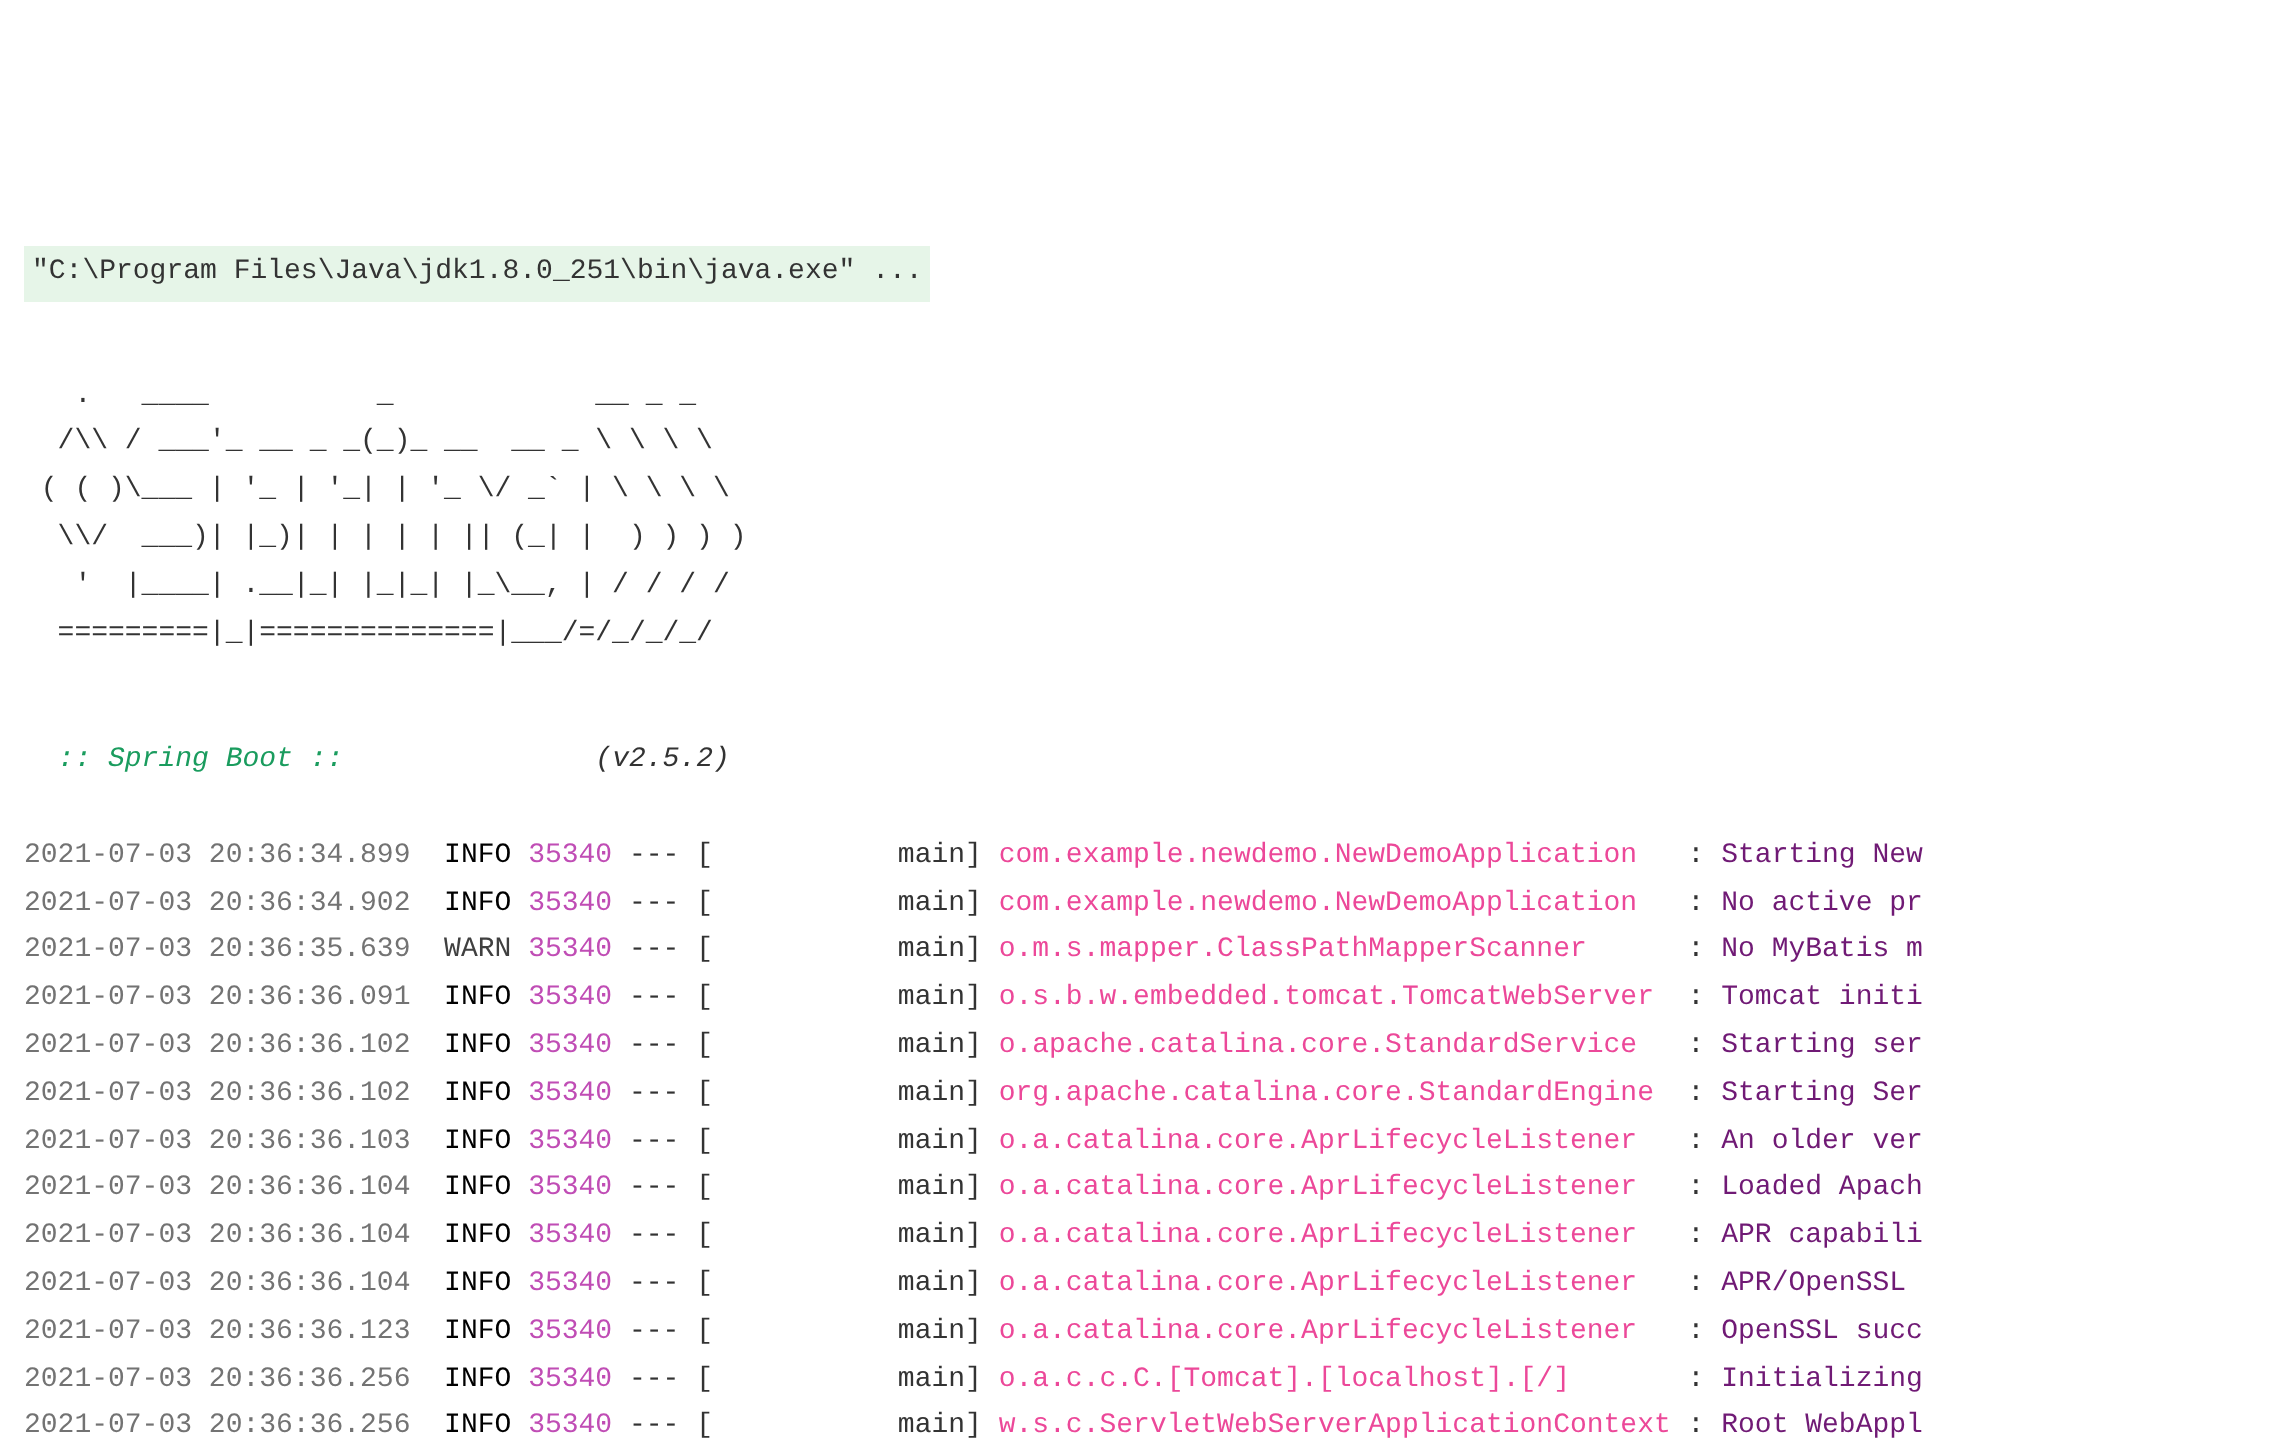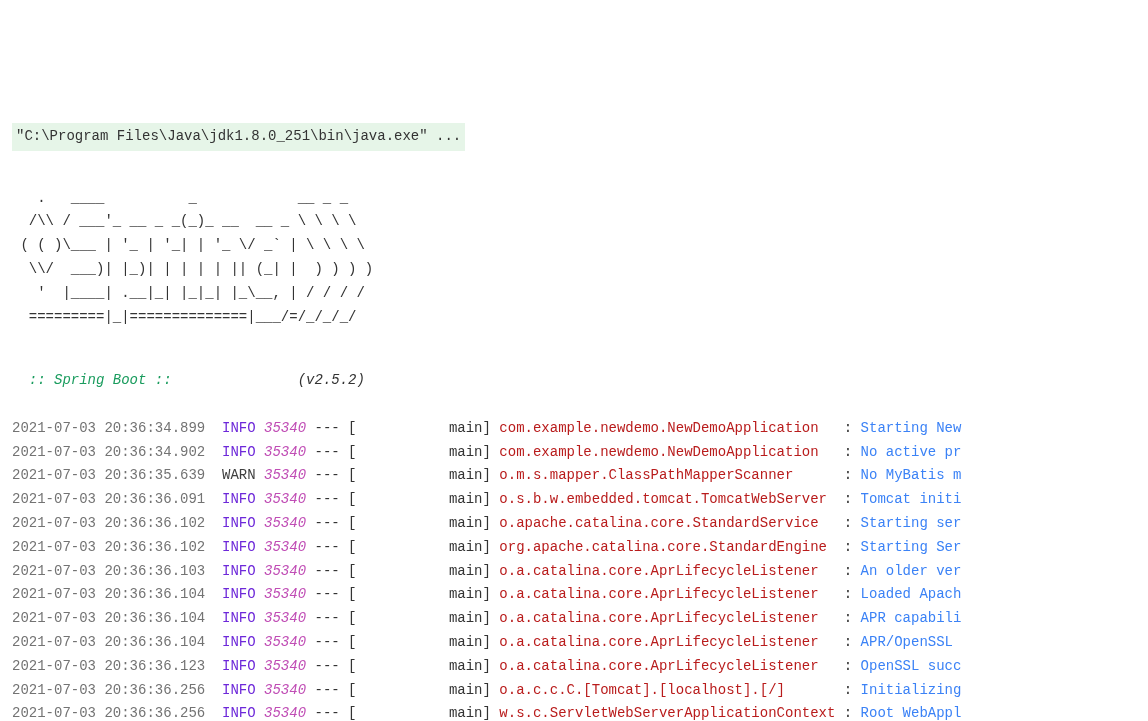--- a/index.html
+++ b/index.html
@@ -40,41 +40,40 @@
     .version {
       color: #333;
     }
     .log-line {
       display: block;
     }
     .timestamp {
       color: #737373;
     }
     .level-info {
-      color: #6d28d9;
+      color: #000000;
       text-align: right;
     }
     .level-warn {
       color: #404040;
     }
     .pid {
       color: #c04db5;
-      font-style: italic;
     }
     .dashes {
       color: #333;
     }
     .thread {
       color: #333;
     }
     .logger {
-      color: #b91c1c;
+      color: #ec4899;
     }
     .message {
-      color: #3b82f6;
+      color: #701a75;
     }
   </style>
 </head>
 <body>
 
 
 
 <div class="console-output">
 <span class="header-line">"C:\Program Files\Java\jdk1.8.0_251\bin\java.exe" ...</span>
 

